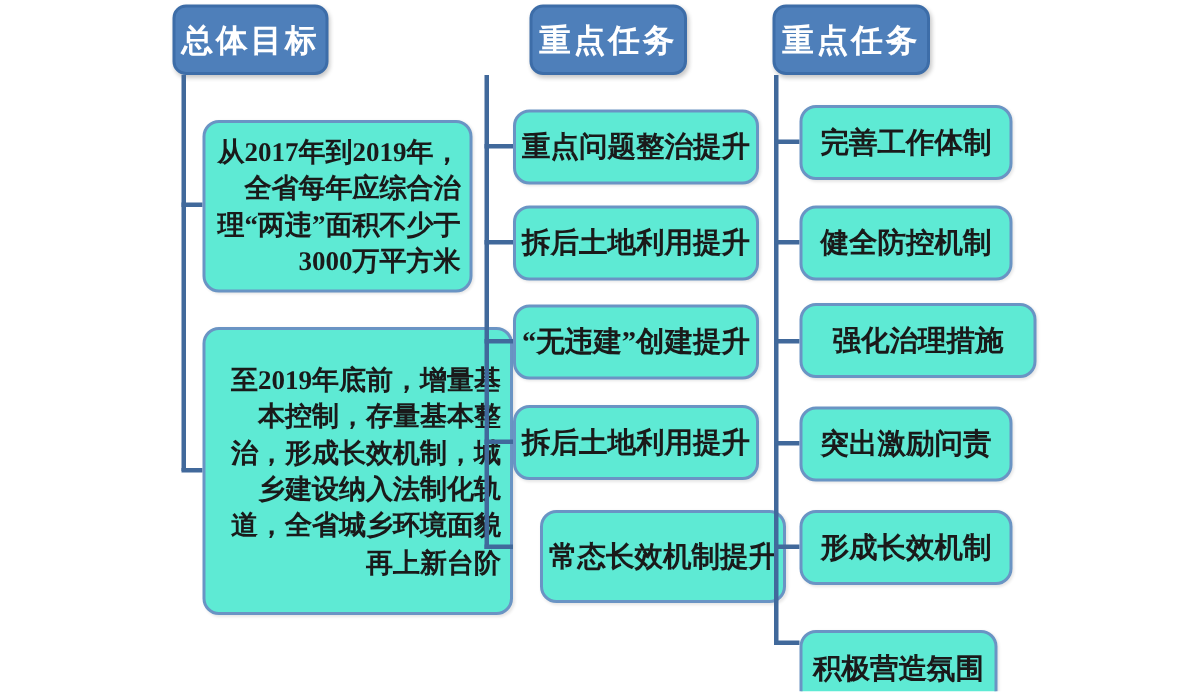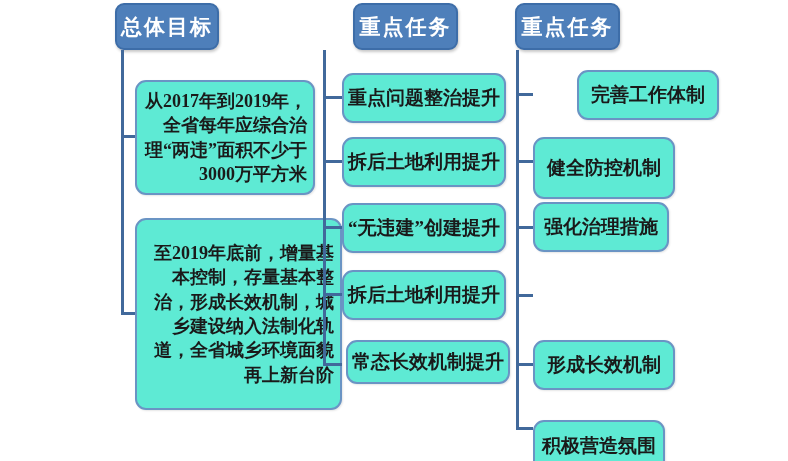--- a/index.html
+++ b/index.html
@@ -35,34 +35,34 @@
   .c2v{left:323px;top:50px;width:3px;height:316px;}
   .c2s1{left:323px;top:96px;width:19px;height:3px;}
   .c2s2{left:323px;top:160px;width:19px;height:3px;}
   .c2s3{left:323px;top:226px;width:19px;height:3px;}
   .c2s4{left:323px;top:293px;width:19px;height:3px;}
   .c2s5{left:323px;top:363px;width:19px;height:3px;}
   .c2b1{left:342px;top:73px;width:164px;height:50px;}
   .c2b2{left:342px;top:137px;width:164px;height:50px;}
   .c2b3{left:342px;top:203px;width:164px;height:50px;}
   .c2b4{left:342px;top:270px;width:164px;height:50px;}
-  .c2b5{left:346px;top:340px;width:164px;height:44px;}
+  .c2b5{left:360px;top:340px;width:164px;height:62px;}
 
   
   .c3h{left:515px;top:3px;width:105px;height:47px;}
   .c3v{left:516px;top:50px;width:3px;height:380px;}
   .c3s1{left:516px;top:93px;width:17px;height:3px;}
   .c3s2{left:516px;top:160px;width:17px;height:3px;}
   .c3s3{left:516px;top:226px;width:17px;height:3px;}
   .c3s4{left:516px;top:294px;width:17px;height:3px;}
   .c3s5{left:516px;top:363px;width:17px;height:3px;}
   .c3s6{left:516px;top:427px;width:17px;height:3px;}
-  .c3b1{left:533px;top:70px;width:142px;height:50px;margin-left:44px;}
-  .c3b2{left:533px;top:137px;width:142px;height:62px;}
-  .c3b3{left:533px;top:202px;width:136px;height:50px;}
+  .c3b1{left:533px;top:70px;width:142px;height:50px;}
+  .c3b2{left:533px;top:137px;width:142px;height:50px;}
+  .c3b3{left:533px;top:202px;width:158px;height:50px;}
   .c3b4{left:533px;top:271px;width:142px;height:50px;}
   .c3b5{left:533px;top:340px;width:142px;height:50px;}
   .c3b6{left:533px;top:404px;width:132px;height:51px;margin-top:16px;}
 </style>
 </head>
 <body>
 
 <div class="canvas">
 
   <div class="hbox c1h">总体目标</div>
@@ -89,16 +89,17 @@
   <div class="conn c3v"></div>
   <div class="conn c3s1"></div>
   <div class="conn c3s2"></div>
   <div class="conn c3s3"></div>
   <div class="conn c3s4"></div>
   <div class="conn c3s5"></div>
   <div class="conn c3s6"></div>
   <div class="ibox single c3b1">完善工作体制</div>
   <div class="ibox single c3b2">健全防控机制</div>
   <div class="ibox single c3b3">强化治理措施</div>
+  <div class="ibox single c3b4">突出激励问责</div>
   <div class="ibox single c3b5">形成长效机制</div>
   <div class="ibox single c3b6">积极营造氛围</div>
 
 </div>
 
 </body></html>

